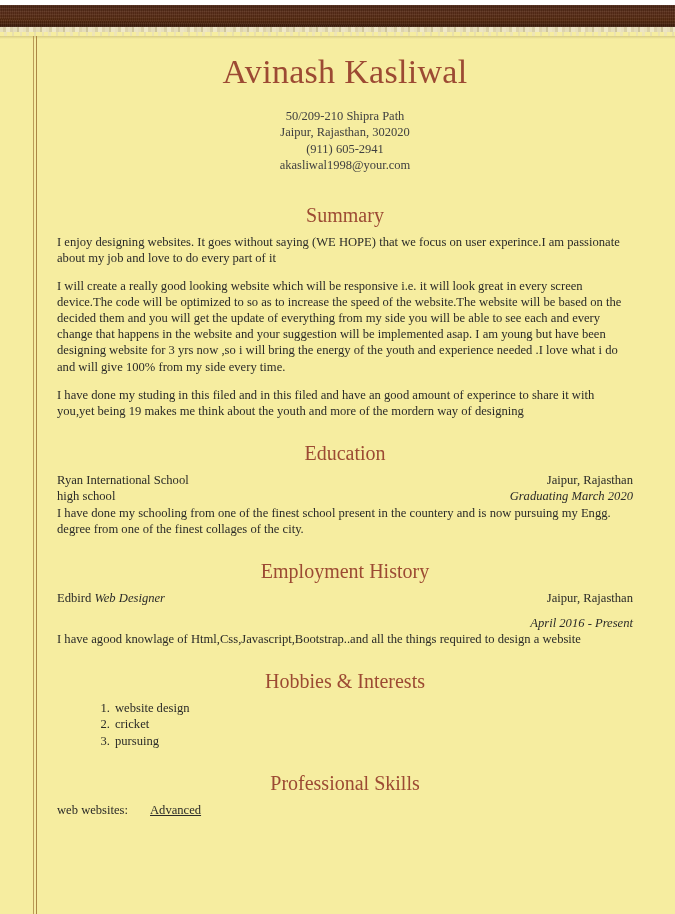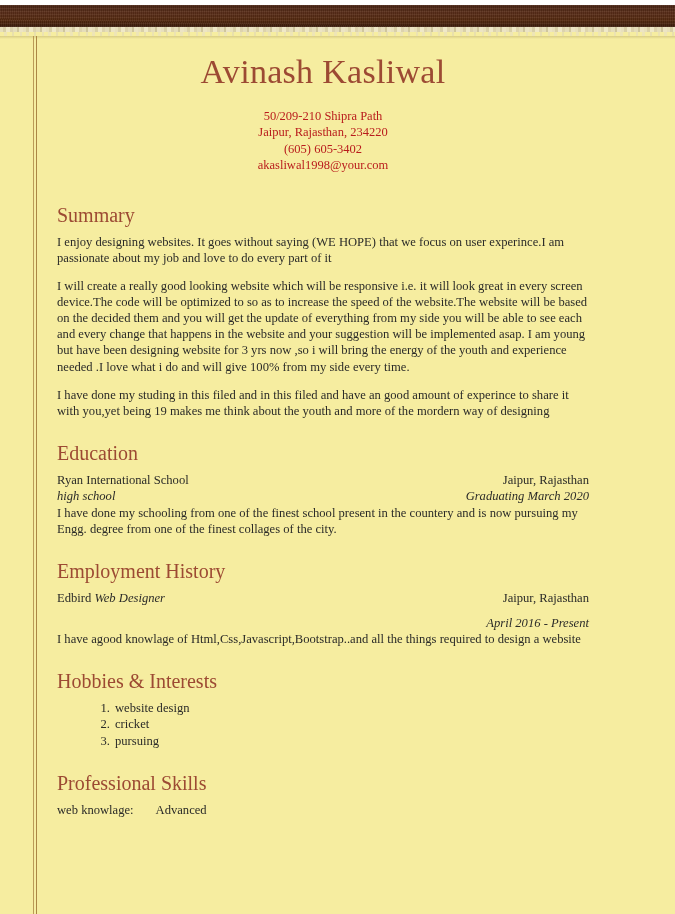--- a/index.html
+++ b/index.html
@@ -73,50 +73,51 @@
     width: 1px;
     background: #b08c4a;
   }
   .margin-rule i:nth-child(1) { left: 0px; opacity: .85; }
   .margin-rule i:nth-child(2) { left: 3px; opacity: .95; background: #a8823f; }
 
   
   .page {
     position: absolute;
     top: 36px; left: 0; right: 0; bottom: 0;
-    padding: 0 86px 0 57px;
+    padding: 0 42px 0 57px;
   }
 
   
   .name {
     text-align: center;
     color: #9c4a33;
     font-size: 34px;
     font-weight: normal;
     letter-spacing: .3px;
     margin: 16px 0 0 0;
     line-height: 1.15;
   }
   .contact {
     text-align: center;
     font-size: 12.5px;
     line-height: 16.2px;
     margin-top: 17px;
-    color: #b91c1c;
+    color: #404040;
   }
   .contact div { white-space: nowrap; }
 
   
   .section { margin-top: 4px; }
   .section-title {
     color: #9c4a33;
     font-size: 20px;
     font-weight: normal;
     margin: 22px 0 7px 0;
     line-height: 1.2;
+    text-align: center;
   }
   .sec-summary .section-title { margin-top: 30px; }
 
   p.para {
     font-size: 12.6px;
     line-height: 16.1px;
     margin: 0 0 12px 0;
     text-align: left;
   }
   p.para:last-child { margin-bottom: 0; }
@@ -127,64 +128,64 @@
     display: flex;
     justify-content: space-between;
     align-items: baseline;
     font-size: 12.6px;
     line-height: 16.5px;
   }
   .entry-row .left { flex: 1 1 auto; padding-right: 14px; }
   .entry-row .right { flex: 0 0 auto; text-align: center; white-space: nowrap; }
   .org { font-style: normal; }
   .role { font-style: italic; }
-  .sub { font-style: italic; }
+  .sub { }
   .date { font-style: italic; }
   .entry-row.second { margin-top: 8px; }
   .entry-desc { margin-top: 14px; }
 
   
   ol.hobbies {
     margin: 4px 0 0 0;
     padding-left: 40px;
     font-size: 12.6px;
     line-height: 16.2px;
   }
   ol.hobbies li { margin: 0 0 0 16px; padding-left: 2px; }
 
   
   .skill-row {
     font-size: 12.6px;
     line-height: 16.2px;
     margin-top: 6px;
   }
   .skill-name { }
-  .skill-level { display: inline-block; margin-left: 22px; }
+  .skill-level { display: inline-block; margin-left: 22px; text-decoration: underline; }
 </style>
 </head>
 <body>
 
 <div class="top-strip"></div>
 <div class="leather-band"></div>
 <div class="torn-edge"></div>
 <div class="band-shadow"></div>
 
 <div class="margin-rule">
   <i></i>
     <i></i>
 </div>
 
 <div class="page">
 
   <h1 class="name">Avinash Kasliwal</h1>
 
   <div class="contact">
     <div>50/209-210 Shipra Path</div>
-    <div>Jaipur, Rajasthan, 234220</div>
-    <div>(605) 605-3402</div>
+    <div>Jaipur, Rajasthan, 302020</div>
+    <div>(911) 605-2941</div>
     <div>akasliwal1998@your.com</div>
   </div>
 
   <div class="section sec-summary">
     <h2 class="section-title">Summary</h2>
     <p class="para">I enjoy designing websites. It goes without saying (WE HOPE) that we focus on user experince.I am passionate about my job and love to do every part of it</p>
     <p class="para">I will create a really good looking website which will be responsive i.e. it will look great in every screen device.The code will be optimized to so as to increase the speed of the website.The website will be based on the decided them and you will get the update of everything from my side you will be able to see each and every change that happens in the website and your suggestion will be implemented asap. I am young but have been designing website for 3 yrs now ,so i will bring the energy of the youth and experience needed .I love what i do and will give 100% from my side every time.</p>
     <p class="para">I have done my studing in this filed and in this filed and have an good amount of experince to share it with you,yet being 19 makes me think about the youth and more of the mordern way of designing</p>
   </div>
 
@@ -223,17 +224,17 @@
     <ol class="hobbies">
       <li>website design</li>
       <li>cricket</li>
       <li>pursuing</li>
     </ol>
   </div>
 
   <div class="section">
     <h2 class="section-title">Professional Skills</h2>
     <div class="skill-row">
-      <span class="skill-name">web knowlage:</span><span class="skill-level">Advanced</span>
+      <span class="skill-name">web websites:</span><span class="skill-level">Advanced</span>
     </div>
   </div>
 
 </div>
 
 </body></html>

